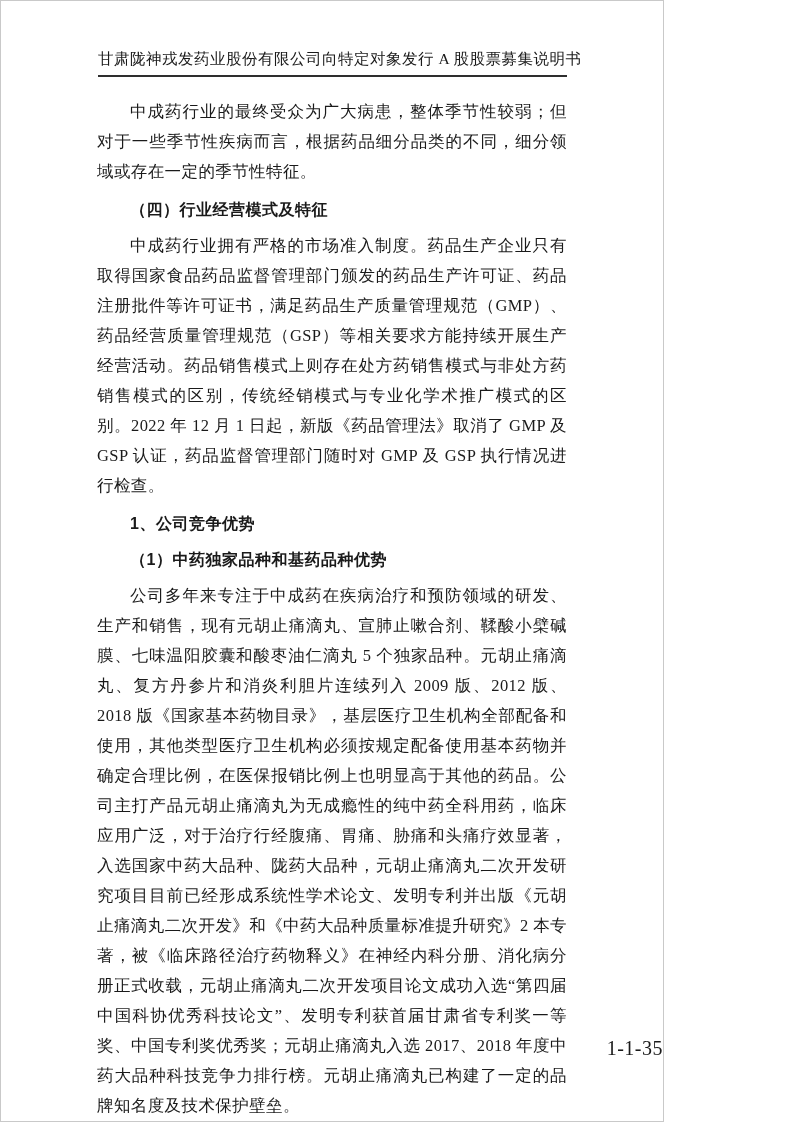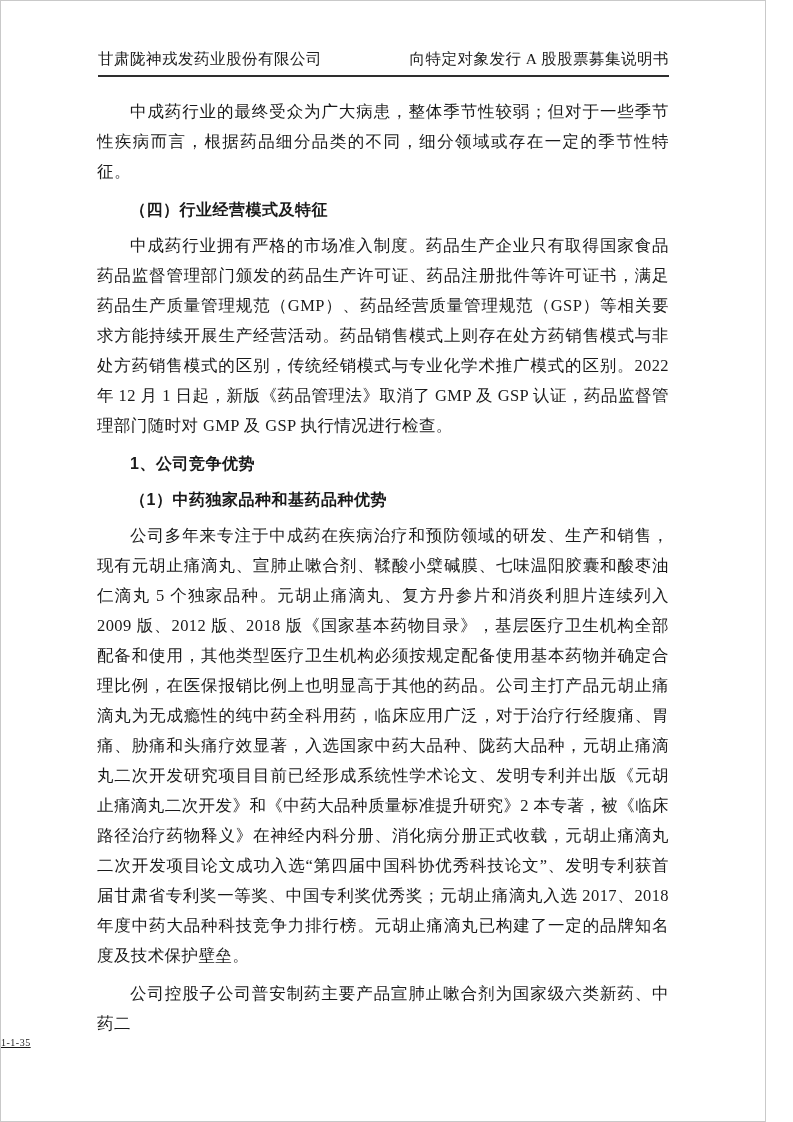--- a/index.html
+++ b/index.html
@@ -2,21 +2,21 @@
 <html><head>
 <meta charset="utf-8">
 <style>
   html, body {
     margin: 0;
     padding: 0;
     background: #ffffff;
   }
   .page {
     position: relative;
-    width: 766px;
+    width: 664px;
     height: 1122px;
     box-sizing: border-box;
     background: #ffffff;
     border: 1px solid #c9c9c9;
     overflow: hidden;
     color: #1a1a1a;
     font-family: "Liberation Serif", "DejaVu Serif", serif;
   }
   .doc-header {
     position: absolute;
@@ -55,24 +55,23 @@
     line-height: 30px;
     margin: 5px 0 6px 0;
     padding-left: 33px;
     letter-spacing: 0.5px;
   }
   .doc-footer {
     position: absolute;
     left: 0;
     right: 0;
     top: 1036px;
-    text-align: left;
-    font-size: 10px;
+    text-align: right;
+    font-size: 20px;
     letter-spacing: 0.5px;
-    text-decoration: underline;
   }
 </style>
 </head>
 <body>
 
 <div class="page">
 
   <header class="doc-header">
     <span>甘肃陇神戎发药业股份有限公司</span>
     <span>向特定对象发行 A 股股票募集说明书</span>

